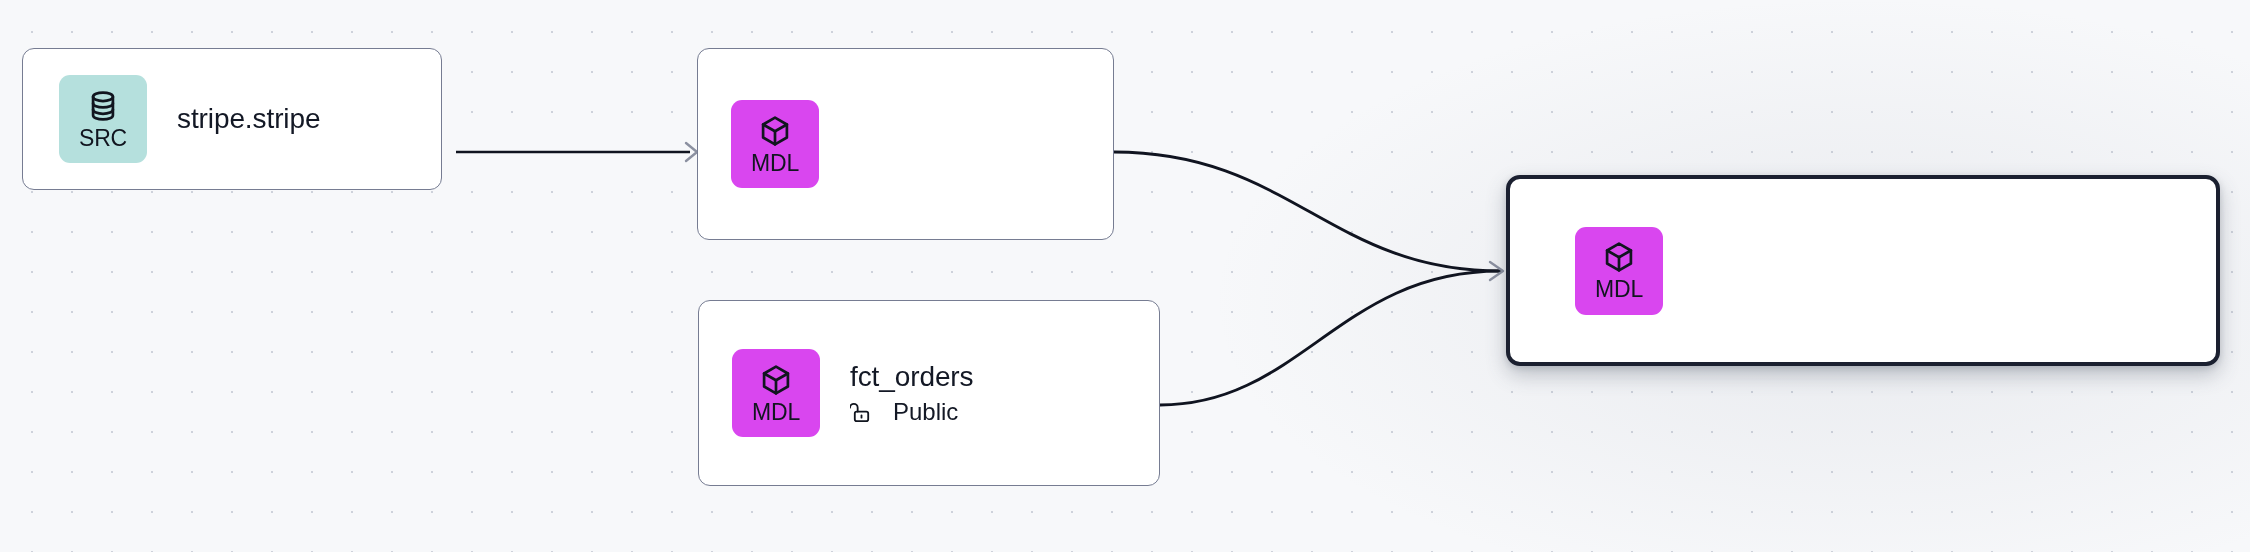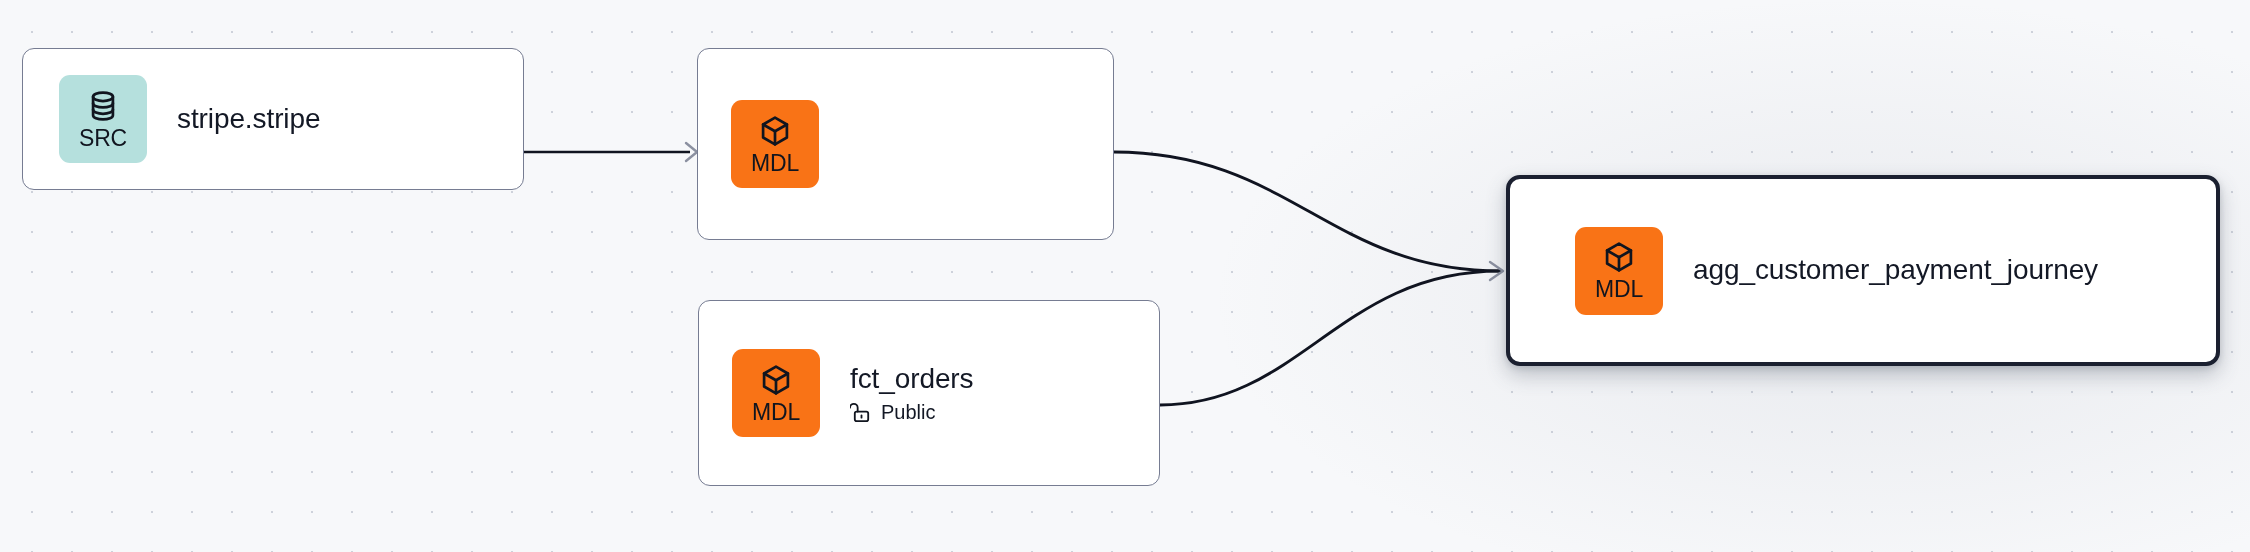--- a/index.html
+++ b/index.html
@@ -69,21 +69,21 @@
     width: 88px;
     height: 88px;
     border-radius: 11px;
     display: flex;
     flex-direction: column;
     align-items: center;
     justify-content: center;
     gap: 1px;
   }
   .badge.src { background: #b5e0dd; }
-  .badge.mdl { background: #f97316; }
+  .badge.mdl { background: #d946ef; }
 
   .badge svg { display: block; }
 
   .badge-label {
     font-size: 23px;
     line-height: 1;
     color: #11151f;
     letter-spacing: -0.2px;
     margin-top: 3px;
   }
@@ -100,31 +100,31 @@
     font-size: 28px;
     line-height: 1.22;
     color: #131825;
     white-space: nowrap;
     letter-spacing: -0.1px;
   }
 
   .node-sub {
     display: flex;
     align-items: center;
-    gap: 8px;
+    gap: 20px;
     margin-top: 4px;
-    font-size: 20px;
+    font-size: 24px;
     line-height: 1.2;
     color: #131825;
     white-space: nowrap;
   }
   .node-sub svg { display: block; flex: 0 0 auto; }
 
   
-  #node-stripe-payment   { left: 22px;   top: 48px;  width: 502px; height: 142px; padding-left: 36px; }
+  #node-stripe-payment   { left: 22px;   top: 48px;  width: 420px; height: 142px; padding-left: 36px; }
   #node-stg-payments     { left: 697px;  top: 48px;  width: 417px; height: 192px; padding-left: 33px; }
   #node-fct-orders       { left: 698px;  top: 300px; width: 462px; height: 186px; padding-left: 33px; }
   #node-agg-journey      { left: 1506px; top: 175px; width: 714px; height: 191px; padding-left: 65px; }
 </style>
 </head>
 <body>
 
 <div id="canvas">
 
   <div id="canvas-sheen"></div>
@@ -197,18 +197,15 @@
 
   <div class="node selected" id="node-agg-journey">
     <div class="badge mdl">
       <svg width="34" height="34" viewBox="0 0 24 24" fill="none" stroke="#11151f" stroke-width="1.9" stroke-linecap="round" stroke-linejoin="round">
         <path d="M12 2.6 L20.4 7.4 L12 12.2 L3.6 7.4 Z"></path>
         <path d="M3.6 7.4 V16.6 L12 21.4 V12.2"></path>
         <path d="M20.4 7.4 V16.6 L12 21.4"></path>
       </svg>
       <span class="badge-label">MDL</span>
     </div>
-    <div class="node-text">
-      <span class="node-title">agg_customer_payment_journey</span>
-    </div>
   </div>
 
 </div>
 
 </body></html>

